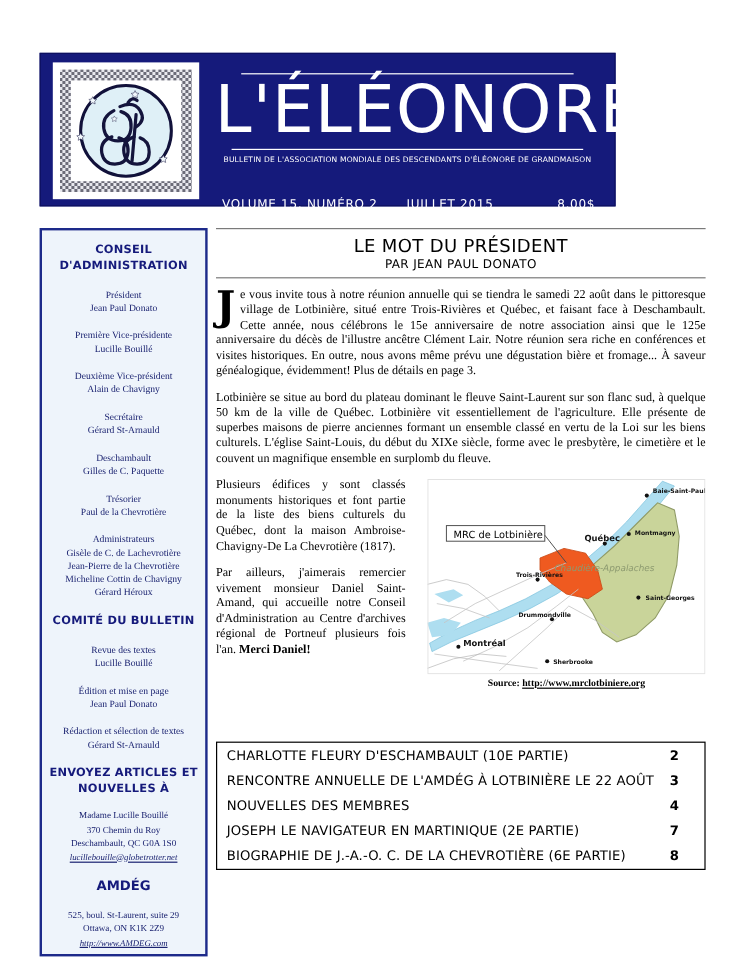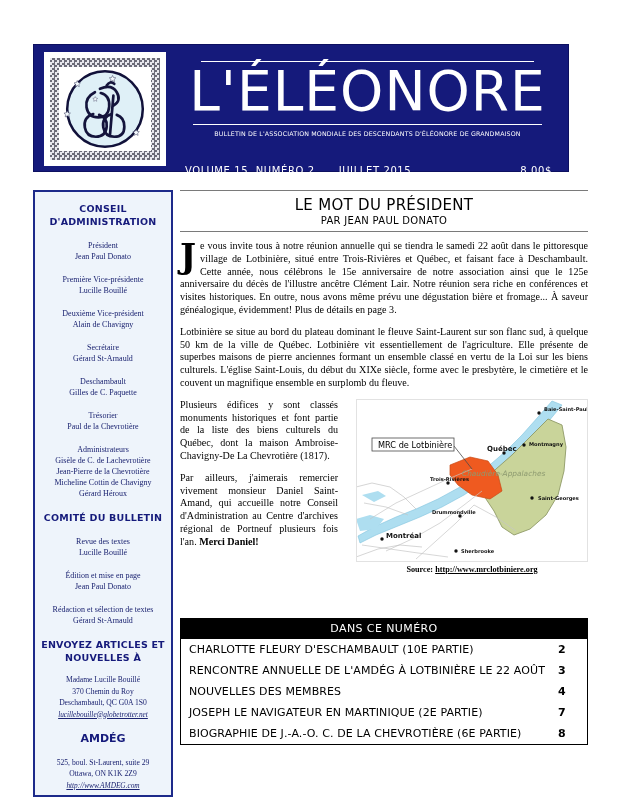--- a/index.html
+++ b/index.html
@@ -18,21 +18,21 @@
     height: 800px;
     position: relative;
     padding: 0;
   }
 
   
   .masthead {
     position: absolute;
     left: 33px;
     top: 44px;
-    width: 536px;
+    width: 480px;
     height: 128px;
     background: #151a7b;
     border: 1px solid #0d1060;
   }
 
   .logo-frame {
     position: absolute;
     left: 10px;
     top: 7px;
     width: 122px;
@@ -487,21 +487,20 @@
       </div>
 
       <div class="wrapcol">
         <p class="para">Plusieurs édifices y sont classés monuments historiques et font partie de la liste des biens culturels du Québec, dont la maison Ambroise-Chavigny-De La Chevrotière (1817).</p>
         <p class="para"><span>Par ailleurs, j'aimerais remercier vivement monsieur Daniel Saint-Amand, qui accueille notre Conseil d'Administration au Centre d'archives régional de Portneuf plusieurs fois l'an. </span><b>Merci Daniel!</b></p>
       </div>
     </div>
   </div>
 
   <div class="toc">
-    <div class="toc-head">DANS CE NUMÉRO</div>
 
     <div class="toc-row">
       <span class="toc-label">CHARLOTTE FLEURY D'ESCHAMBAULT (10E PARTIE)</span>
       <span class="toc-page">2</span>
     </div>
     <div class="toc-row">
       <span class="toc-label">RENCONTRE ANNUELLE DE L'AMDÉG À LOTBINIÈRE LE 22 AOÛT</span>
       <span class="toc-page">3</span>
     </div>
     <div class="toc-row">

